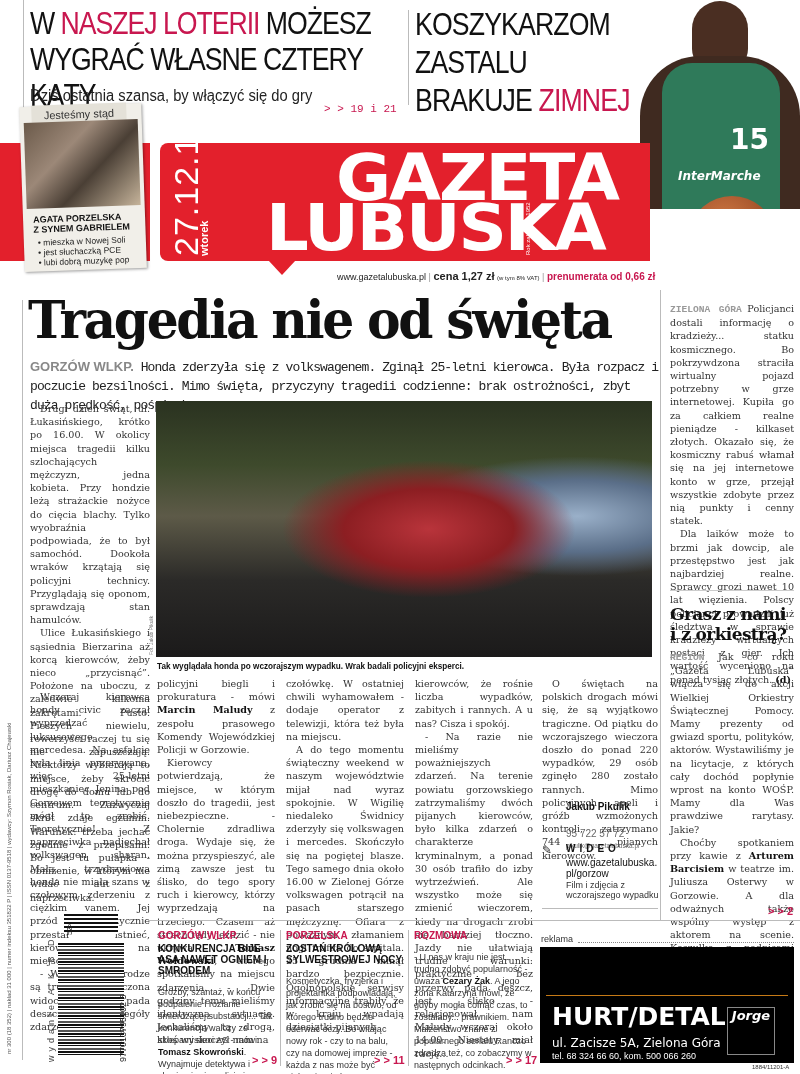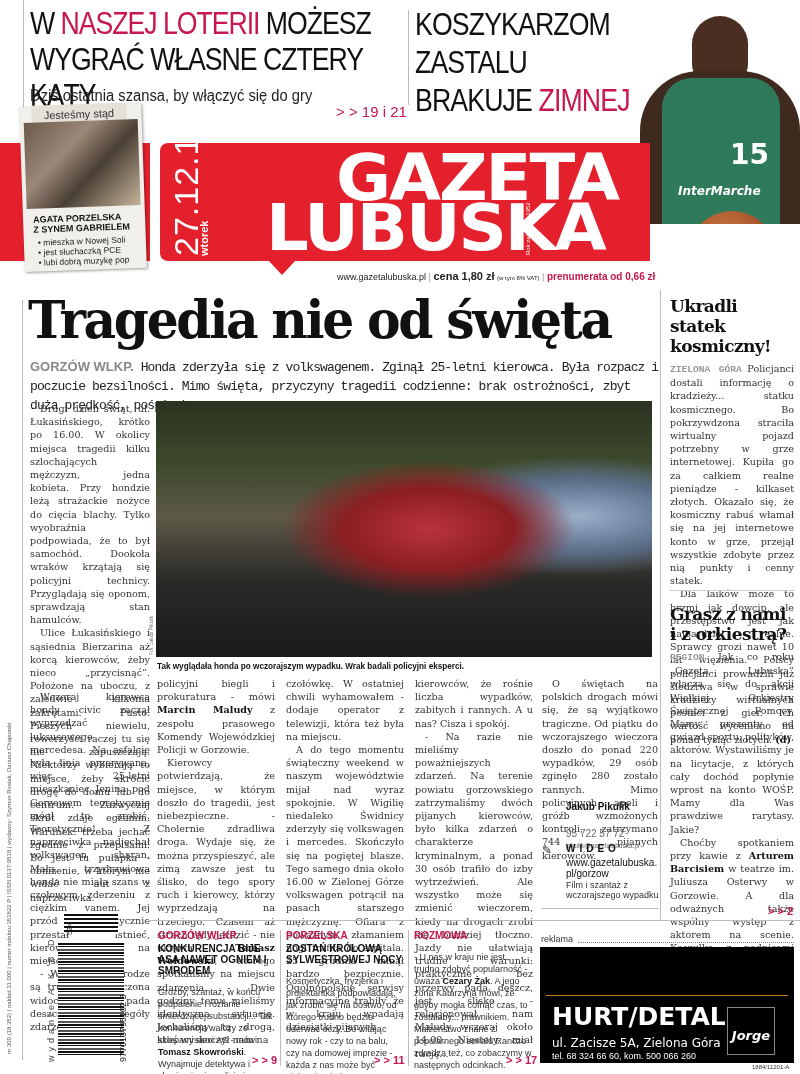--- a/index.html
+++ b/index.html
@@ -2,21 +2,21 @@
 <html><head>
 <meta charset="utf-8">
 <style>
 *{box-sizing:border-box;margin:0;padding:0}
 html,body{width:800px;height:1074px;background:#fff;overflow:hidden}
 body{position:relative;font-family:"DejaVu Serif",serif;color:#222}
 .abs{position:absolute}
 .teaser1{left:30px;top:6px;width:370px;font-family:"Liberation Sans",sans-serif;font-size:31px;line-height:36px;letter-spacing:-1.2px;color:#111;transform:scaleX(.86);transform-origin:left top;width:440px}
 .pink{color:#c8174f}
 .sub1{left:30px;top:87px;font-family:"Liberation Sans",sans-serif;font-size:16px;color:#222;transform:scaleX(.92);transform-origin:left top}
-.ref1{left:336px;top:103px;font-family:Liberation Sans, sans-serif;font-size:15px;color:#c8174f}
+.ref1{left:324px;top:103px;font-family:Liberation Mono, monospace;font-size:11px;color:#c8174f}
 .vline{background:#bbb;width:1px}
 .teaser2{left:415px;top:6px;font-family:"Liberation Sans",sans-serif;font-size:31px;line-height:38px;letter-spacing:-1px;color:#111;transform:scaleX(.86);transform-origin:left top}
 .redbar{background:#e3202c}
 .logo{font-family:"DejaVu Sans",sans-serif;font-weight:bold;color:#fff;letter-spacing:-2px;transform:scaleX(1.05);transform-origin:left top}
 .date{color:#fff;font-family:"Liberation Sans",sans-serif;transform:rotate(-90deg);transform-origin:left top;white-space:nowrap}
 .card{left:22px;top:105px;width:122px;height:165px;background:#f1efe9;box-shadow:1px 1px 3px rgba(0,0,0,.4);transform:rotate(-2deg)}
 .card .tab{position:absolute;left:12px;top:-1px;width:95px;height:20px;background:#e4e1d8;font-family:"Liberation Sans",sans-serif;font-size:11px;text-align:center;line-height:20px;color:#333}
 .card .photo{position:absolute;left:4px;top:16px;width:114px;height:86px;background:linear-gradient(135deg,#6b5a4a 0%,#9c8878 35%,#4a3f35 60%,#c6b49b 100%)}
 .card .name{position:absolute;left:10px;top:108px;font-family:"Liberation Sans",sans-serif;font-weight:bold;font-size:9px;line-height:10px;color:#111}
 .card ul{position:absolute;left:14px;top:131px;font-family:"Liberation Sans",sans-serif;font-size:8.5px;line-height:10px;color:#222;list-style:none}
@@ -40,21 +40,21 @@
 .author{font-family:"Liberation Sans",sans-serif}
 .bottom-box .kicker{font-family:"Liberation Sans",sans-serif;font-weight:bold;font-size:10px;color:#c8174f}
 .bottom-box .btitle{font-family:"Liberation Sans",sans-serif;font-weight:bold;font-size:10px;line-height:11px;color:#111;margin-top:2px}
 .bottom-box .btext{font-family:"Liberation Sans",sans-serif;font-size:9px;line-height:12px;color:#333;margin-top:10px}
 .bottom-box .btext b{color:#111}
 .ad{left:540px;top:947px;width:254px;height:116px;background:#000}
 .ad .fw{position:absolute;left:8px;top:2px;font-family:"DejaVu Sans",sans-serif;font-size:36px;letter-spacing:2px;color:#f6a21a;text-shadow:0 0 3px #d4380f}
 .ad .hurt{position:absolute;left:12px;top:55px;font-family:"DejaVu Sans",sans-serif;font-weight:bold;font-size:25px;color:#ffffff}
 .ad .addr{position:absolute;left:12px;top:89px;font-family:"DejaVu Sans",sans-serif;font-size:12px;color:#fff}
 .ad .tel{position:absolute;left:12px;top:104px;font-family:Liberation Sans, sans-serif;font-size:9px;color:#fff}
-.ad .jorge{position:absolute;left:187px;top:60px;width:48px;height:48px;border:1px solid #888;color:#fff;font-family:"DejaVu Sans",sans-serif;font-weight:bold;font-style:italic;font-size:13px;text-align:center;padding-top:20px}
+.ad .jorge{position:absolute;left:187px;top:60px;width:48px;height:48px;border:1px solid #888;color:#fff;font-family:"DejaVu Sans",sans-serif;font-weight:bold;font-style:italic;font-size:13px;text-align:center;}
 .barcode{left:58px;top:943px;width:66px;height:113px;background:repeating-linear-gradient(180deg,#111 0,#111 2px,#fff 2px,#fff 3px,#111 3px,#111 4px,#fff 4px,#fff 6px,#555 6px,#555 8px,#fff 8px,#fff 9px)}
 .barcode2{left:64px;top:914px;width:54px;height:20px;background:repeating-linear-gradient(180deg,#111 0,#111 2px,#fff 2px,#fff 4px)}
 </style>
 </head>
 <body>
 
 <div class="abs vline" style="left:23px;top:0;height:128px"></div>
 <div class="abs teaser1">
   <div><span>W </span><span class="pink">NASZEJ LOTERII</span><span> MOŻESZ</span></div>
   <div>WYGRAĆ WŁASNE CZTERY KĄTY</div>
@@ -62,21 +62,21 @@
 <div class="abs sub1">Dziś ostatnia szansa, by włączyć się do gry</div>
 <div class="abs ref1">&gt; &gt; 19 i 21</div>
 
 <div class="abs vline" style="left:408px;top:10px;height:95px"></div>
 <div class="abs teaser2">
   <div>KOSZYKARZOM</div>
   <div>ZASTALU</div>
   <div><span>BRAKUJE </span><span class="pink">ZIMNEJ</span></div>
 </div>
 
-<div class="abs" style="left:640px;top:16px;width:160px;height:208px;overflow:hidden">
+<div class="abs" style="left:640px;top:1px;width:160px;height:208px;overflow:hidden">
   <div class="abs" style="left:52px;top:0;width:56px;height:70px;border-radius:28px 28px 22px 22px;background:#4a2e22"></div>
   <div class="abs" style="left:0;top:55px;width:160px;height:215px;border-radius:60px 60px 0 0;background:#3f2a20"></div>
   <div class="abs" style="left:22px;top:62px;width:118px;height:203px;border-radius:30px 30px 0 0;background:#2f7a5a"></div>
   <div class="abs" style="left:90px;top:122px;font-family:'DejaVu Sans',sans-serif;font-weight:bold;font-size:28px;color:#fff">15</div>
   <div class="abs" style="left:38px;top:168px;font-family:'DejaVu Sans',sans-serif;font-weight:bold;font-size:12px;color:#fff;font-style:italic">InterMarche</div>
   <div class="abs" style="left:52px;top:195px;width:80px;height:70px;border-radius:50%;background:radial-gradient(circle at 40% 40%,#d07a45,#8c3d1c)"></div>
 </div>
 
 <div class="abs redbar" style="left:0;top:143px;width:150px;height:118px"></div>
 <div class="abs redbar" style="left:160px;top:143px;width:490px;height:118px;border-radius:8px 0 0 8px"></div>
@@ -99,21 +99,21 @@
   <ul>
     <li>mieszka w Nowej Soli</li>
     <li>jest słuchaczką PCE</li>
     <li>lubi dobrą muzykę pop</li>
   </ul>
 </div>
 
 <div class="abs meta">
   <span>www.gazetalubuska.pl</span>
   <span style="color:#999"> | </span>
-  <b>cena 1,80 zł</b>
+  <b>cena 1,27 zł</b>
   <span style="font-size:6px">(w tym 8% VAT)</span>
   <span style="color:#999"> | </span>
   <span class="pink" style="font-weight:bold;font-size:10px">prenumerata od 0,66 zł</span>
 </div>
 
 <div class="abs vline" style="left:22px;top:300px;height:760px"></div>
 <div class="abs" style="left:6px;top:1054px;font-family:'Liberation Sans',sans-serif;font-size:6px;color:#555;transform:rotate(-90deg);transform-origin:left top;white-space:nowrap">nr 300 (18 352) | nakład 31 000 | numer indeksu 351822 P | ISSN 0137-9518 | wydawcy: Szymon Rosiak, Dariusz Chajewski</div>
 
 <div class="abs headline">Tragedia nie od święta</div>
 <div class="abs lead"><span class="loc">GORZÓW WLKP.</span><span> Honda zderzyła się z volkswagenem. Zginął 25-letni kierowca. Była rozpacz i poczucie bezsilności. Mimo święta, przyczyny tragedii codzienne: brak ostrożności, zbyt duża prędkość, pośpiech...</span></div>
@@ -149,27 +149,26 @@
 
 <div class="abs author" style="left:566px;top:801px;width:92px">
   <div style="font-weight:bold;font-size:10px;color:#111">Jakub Pikulik</div>
   <div style="font-size:10px;color:#666;margin-top:16px">95 722 57 72</div>
   <div style="font-size:6.5px;color:#666;margin-top:3px">pikulik@gazetalubuska.pl</div>
 </div>
 <div class="abs" style="left:542px;top:843px;font-family:'DejaVu Sans',sans-serif;font-size:12px;color:#222">✎</div>
 <div class="abs author" style="left:566px;top:843px;font-weight:bold;font-size:10px;letter-spacing:4px;color:#111">WIDEO</div>
 <div class="abs author" style="left:566px;top:857px;width:94px">
   <div style="font-weight:normal;font-size:10px;line-height:11px;color:#111;word-break:break-all">www.gazetalubuska.pl/gorzow</div>
-  <div style="font-size:9px;line-height:10px;color:#333;margin-top:1px">Film i szantaż z wczorajszego wypadku</div>
+  <div style="font-size:9px;line-height:10px;color:#333;margin-top:1px">Film i zdjęcia z wczorajszego wypadku</div>
 </div>
 <div class="abs" style="left:542px;top:908px;width:116px;height:1px;background:#bbb"></div>
 
 <div class="abs vline" style="left:660px;top:290px;height:630px"></div>
 <div class="abs" style="left:670px;top:296px;width:124px">
-  <div class="side-title">Ukradli statek kosmiczny!</div>
   <div class="col" style="margin-top:6px">
     <p style="text-indent:0"><span class="side-loc">ZIELONA GÓRA</span><span> Policjanci dostali informację o kradzieży... statku kosmicznego. Bo pokrzywdzona straciła wirtualny pojazd potrzebny w grze internetowej. Kupiła go za całkiem realne pieniądze - kilkaset złotych. Okazało się, że kosmiczny rabuś włamał się na jej internetowe konto w grze, przejął wszystkie zdobyte przez nią punkty i cenny statek.</span></p>
     <p><span>Dla laików może to brzmi jak dowcip, ale przestępstwo jest jak najbardziej realne. Sprawcy grozi nawet 10 lat więzienia. Polscy policjanci prowadzili już śledztwa w sprawie kradzieży wirtualnych postaci z gier. Ich wartość wyceniono na ponad tysiąc złotych.</span> <b>(d)</b></p>
   </div>
 </div>
 <div class="abs" style="left:670px;top:590px;width:124px;height:1px;background:#ccc"></div>
 <div class="abs" style="left:670px;top:604px;width:124px">
   <div class="side-title">Grasz z nami i z orkiestrą?</div>
   <div class="col" style="margin-top:6px">
     <p style="text-indent:0"><span class="side-loc">REGION</span><span> Jak co roku „Gazeta Lubuska” włącza się do akcji Wielkiej Orkiestry Świątecznej Pomocy. Mamy prezenty od gwiazd sportu, polityków, aktorów. Wystawiliśmy je na licytacje, z których cały dochód popłynie wprost na konto WOŚP. Mamy dla Was prawdziwe rarytasy. Jakie?</span></p>

